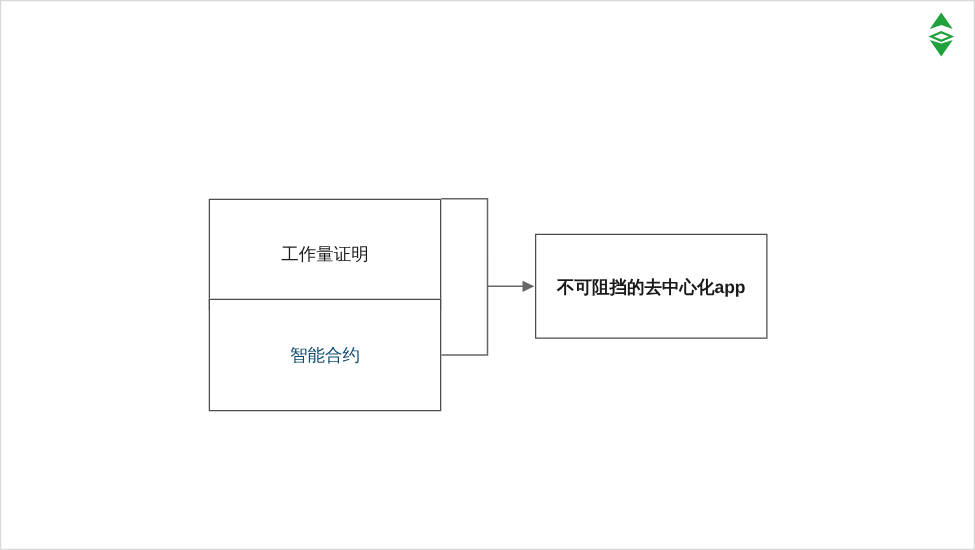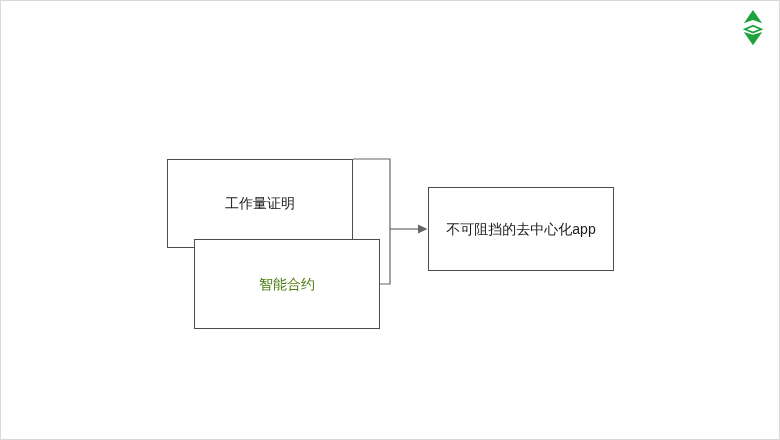--- a/index.html
+++ b/index.html
@@ -35,21 +35,21 @@
     align-items: center;
     justify-content: center;
     text-align: center;
     font-size: 14px;
     color: #1a1a1a;
     line-height: 1.3;
     padding: 4px;
   }
   .node-1 { left: 166px; top: 114px; height: 89px; margin-top: 44px; }
   .node-2 { left: 166px; top: 238px; height: 90px; }
-  .node-3 { left: 427px; top: 186px; height: 84px; }
+  .node-3 { left: 427px; top: 186px; height: 84px; font-weight: bold; }
   .logo {
     position: absolute;
     left: 740px;
     top: 9px;
     width: 24px;
     height: 36px;
   }
   .logo svg { display: block; width: 100%; height: 100%; }
 </style>
 </head>
@@ -63,21 +63,21 @@
 
     <path class="conn-stroke" d="M389,228 H418" fill="none" stroke="#666666" stroke-width="1.2"></path>
 
     <polygon class="conn-fill" points="417,223.5 426.5,228 417,232.5" fill="#666666"></polygon>
   </svg>
 
   <div class="node node-1" style="border-color: rgb(77, 77, 77); color: rgb(26, 26, 26); background: rgb(255, 255, 255);">
     <span>工作量证明</span>
   </div>
 
-  <div class="node node-2" style="border-color: rgb(77, 77, 77); color: #4d7c0f; background: rgb(255, 255, 255); margin-left: 27px;">
+  <div class="node node-2" style="border-color: rgb(77, 77, 77); color: #0c4a6e; background: rgb(255, 255, 255);">
     <span>智能合约</span>
   </div>
 
   <div class="node node-3" style="border-color: rgb(77, 77, 77); color: rgb(26, 26, 26); background: rgb(255, 255, 255);">
     <span>不可阻挡的去中心化app</span>
   </div>
 
   <div class="logo">
     <svg viewBox="0 0 60 90" xmlns="http://www.w3.org/2000/svg">
       <polygon class="logo-shape" points="30,0 53,33 30,25 7,33" fill="#1FA23C"></polygon>

